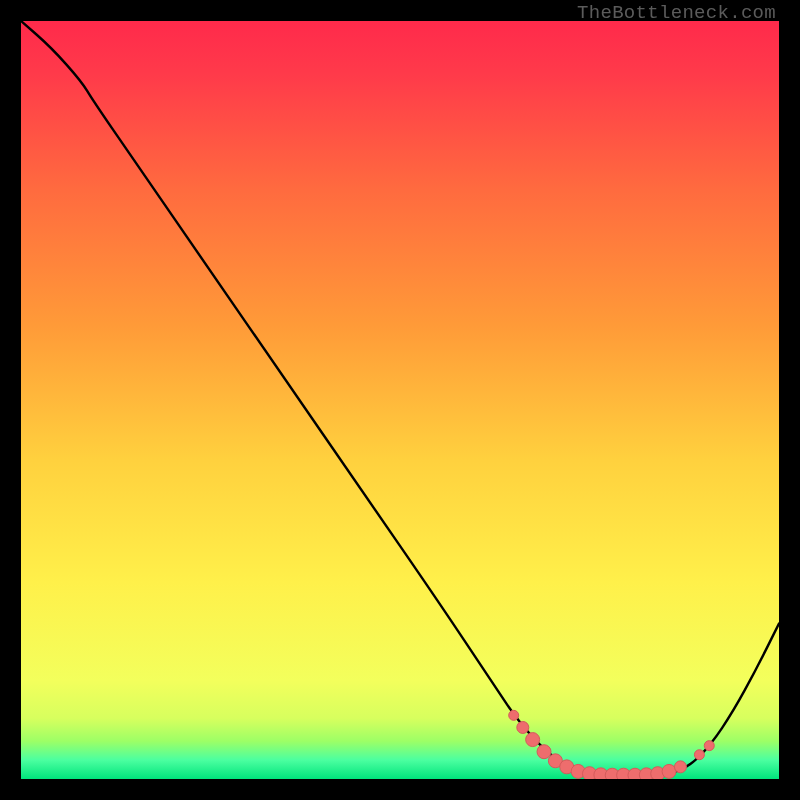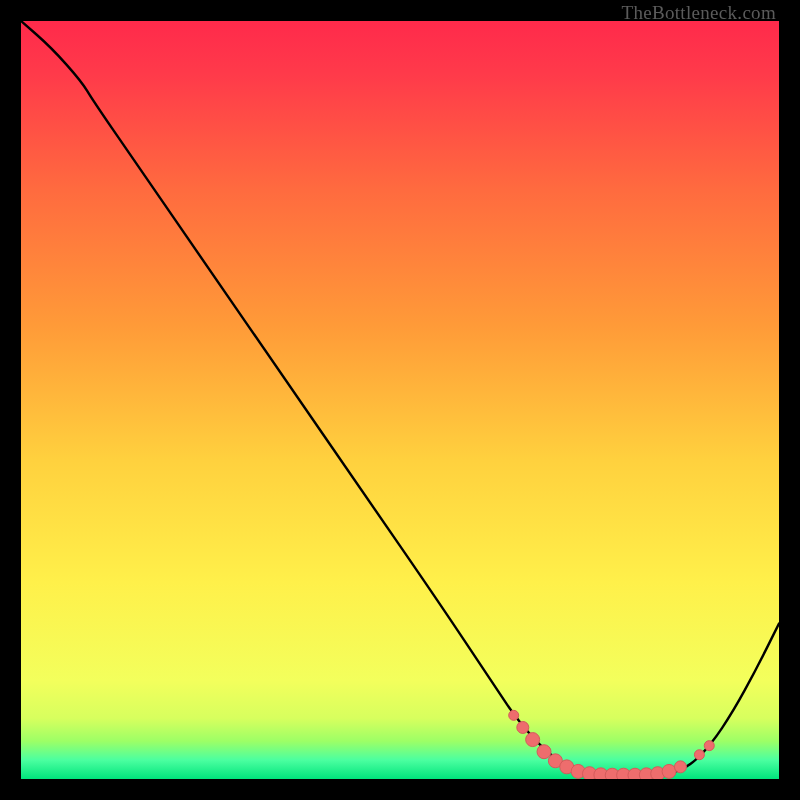--- a/index.html
+++ b/index.html
@@ -22,21 +22,21 @@
     position: absolute;
     left: 0;
     top: 0;
     width: 758px;
     height: 758px;
   }
   .attribution {
     position: absolute;
     top: 2px;
     right: 24px;
-    font-family: Liberation Serif, serif;
+    font-family: Liberation Mono, monospace;
     font-size: 19px;
     color: #5b5b5b;
     letter-spacing: 0.3px;
   }
 </style>
 </head>
 <body>
 
 <div class="frame">
   <svg class="plot" viewBox="0 0 758 758" preserveAspectRatio="none">

